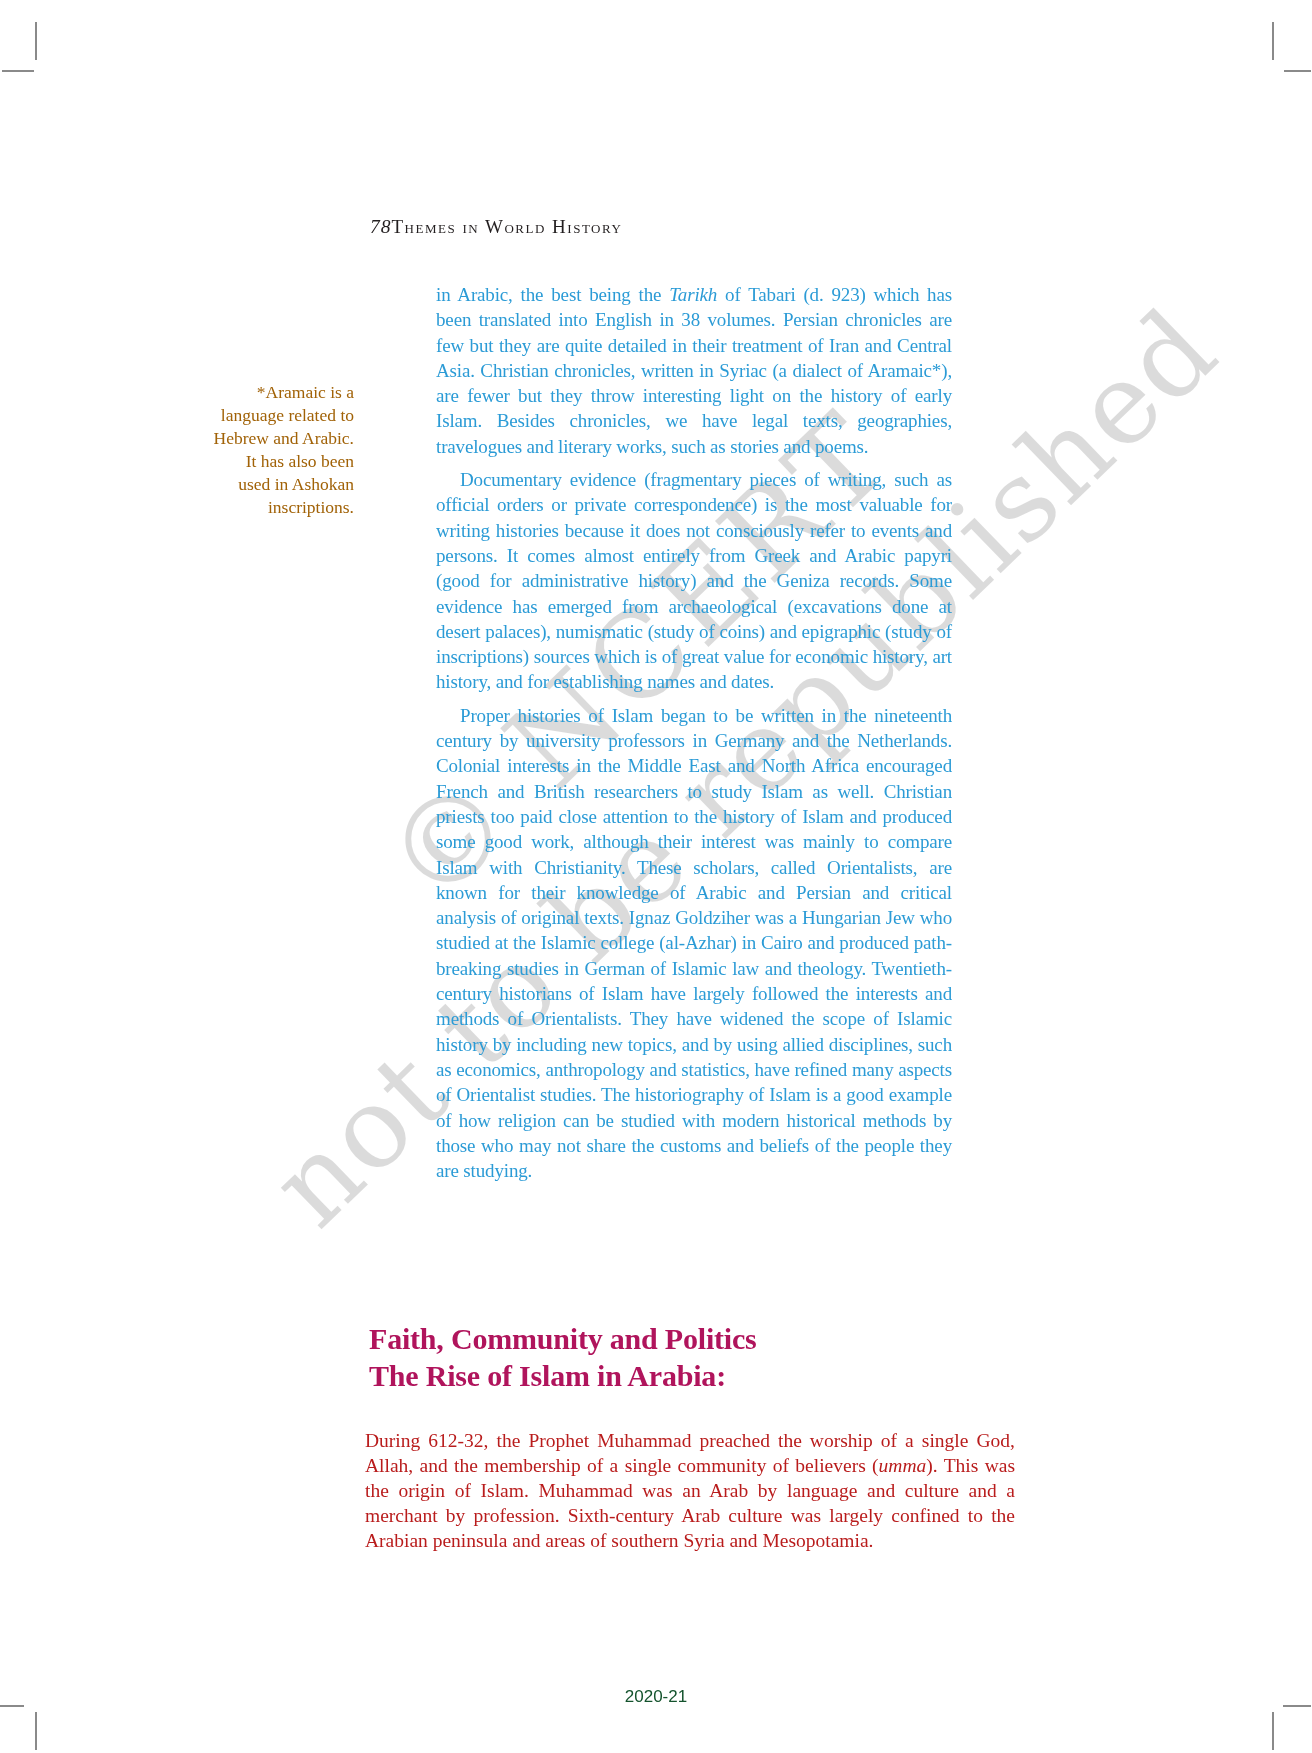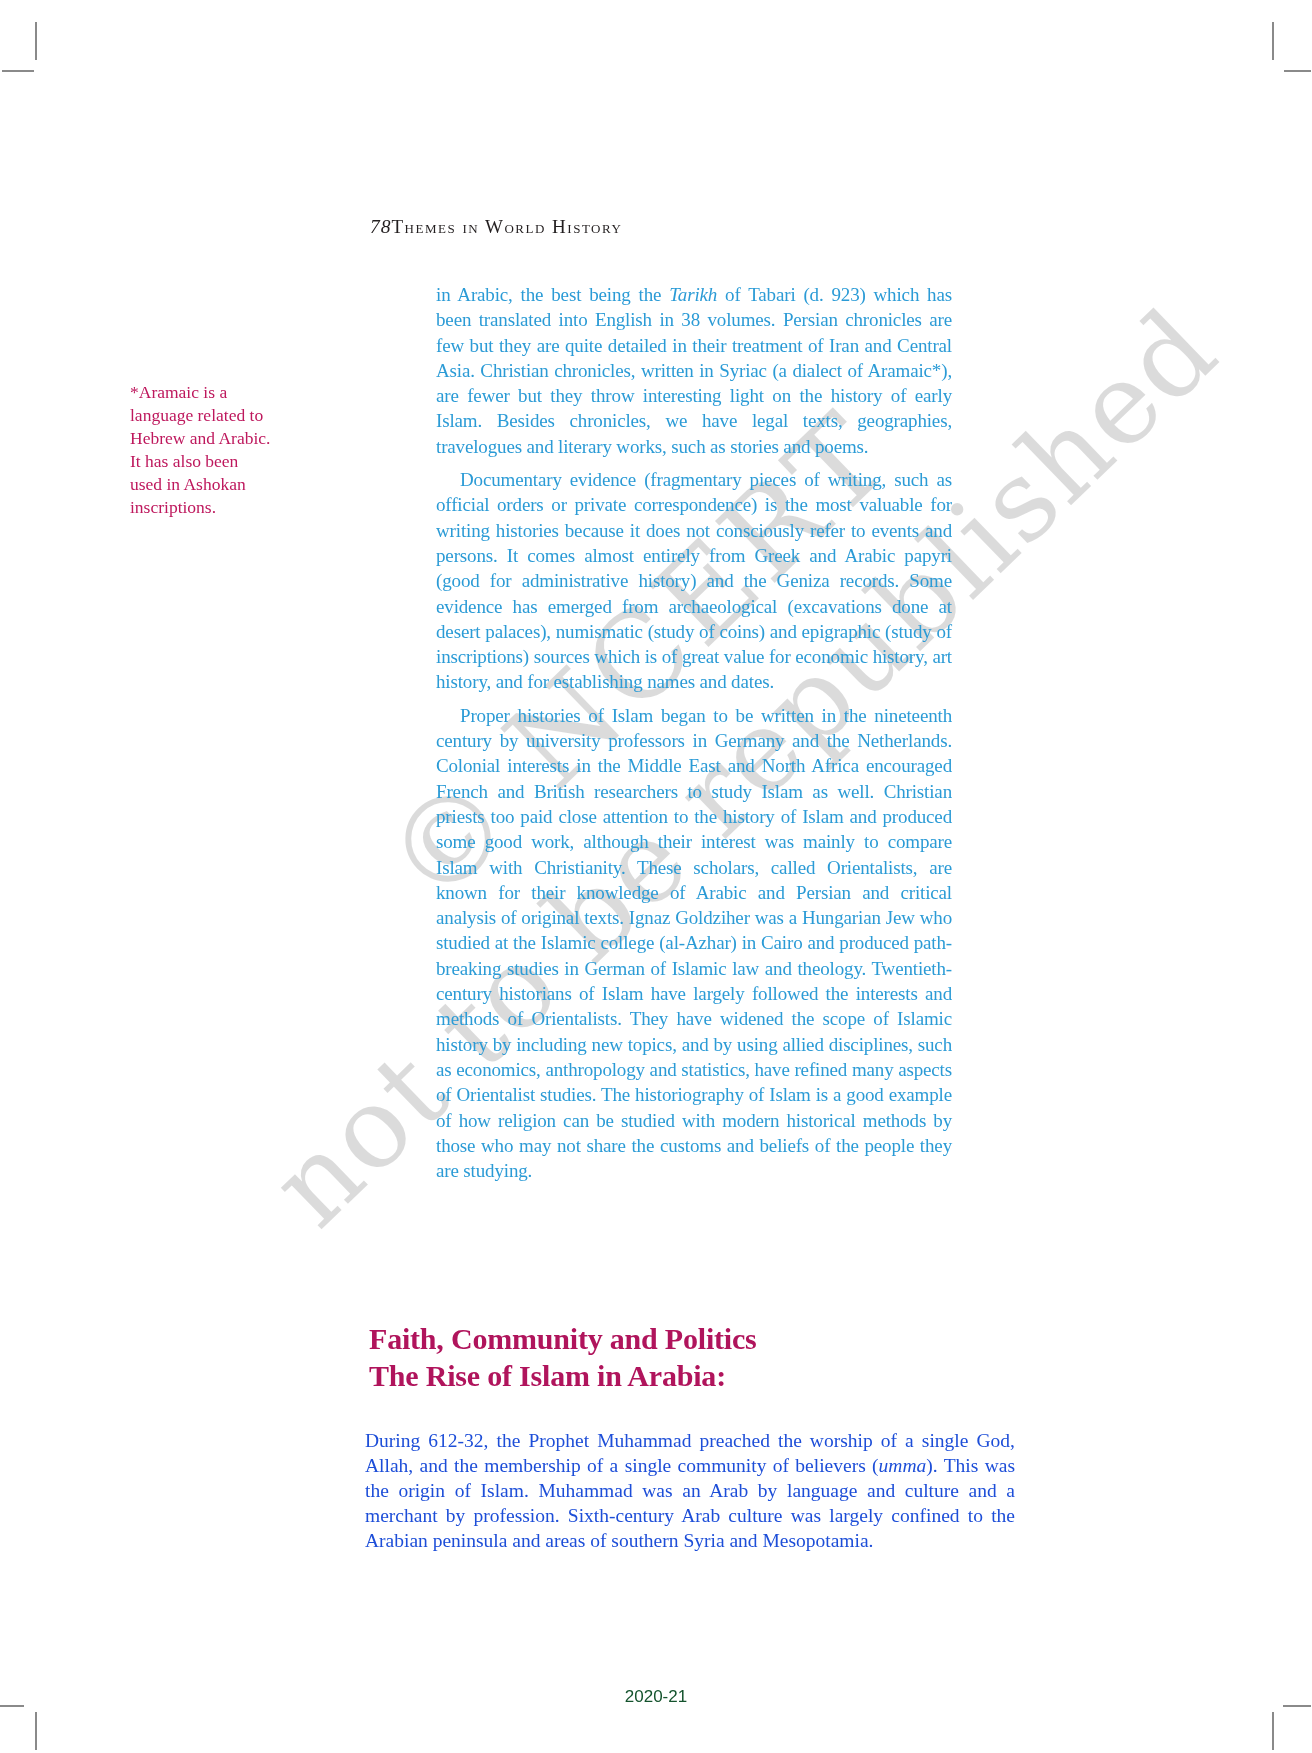--- a/index.html
+++ b/index.html
@@ -43,22 +43,22 @@
     position:absolute;left:370px;top:216px;z-index:2;
     font-size:19px;color:#231f20;white-space:nowrap;
   }
   .runhead .pagenum{font-size:19.5px;letter-spacing:1px;font-style:italic;}
   .runhead .runtitle{
     font-variant:small-caps;
     font-size:19px;letter-spacing:1.5px;
   }
   
   .margin-note{
-    position:absolute;left:130px;top:381px;width:204px;z-index:2;
-    font-size:17.5px;line-height:23px;text-align:left;color:#be185d;
+    position:absolute;left:150px;top:381px;width:204px;z-index:2;
+    font-size:17.5px;line-height:23px;text-align:right;color:#a16207;
   }
   
   .bodycol{
     position:absolute;left:428px;top:274px;width:532px;z-index:2;
     font-size:19px;line-height:25.3px;
     text-align:justify;
     color:#2b9bd6;
     letter-spacing:-0.15px;
   }
   .bodycol p{margin:8px;}
@@ -70,21 +70,21 @@
     font-size:30px;line-height:37px;font-weight:bold;
     color:#b0145c;
     letter-spacing:-0.2px;
     white-space:nowrap;
   }
   
   .sec-para{
     position:absolute;left:365px;top:1408px;width:650px;z-index:2;
     font-size:19.5px;line-height:25px;
     text-align:justify;
-    color:#1d4ed8;
+    color:#b91c1c;
   }
   .sec-para em{font-style:italic;}
   
   .footer{
     position:absolute;left:0;top:1687px;width:100%;z-index:2;
     text-align:center;
     font-family:"Liberation Sans", sans-serif;
     font-size:17px;color:#14532d;
   }
 </style>

